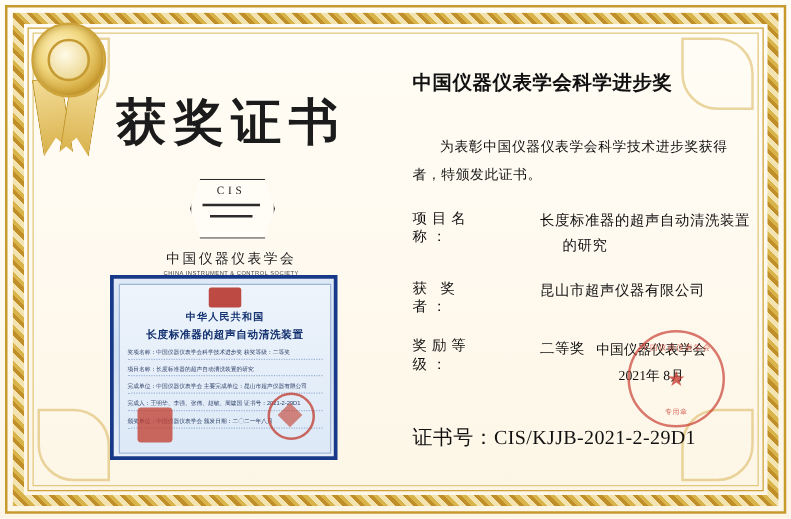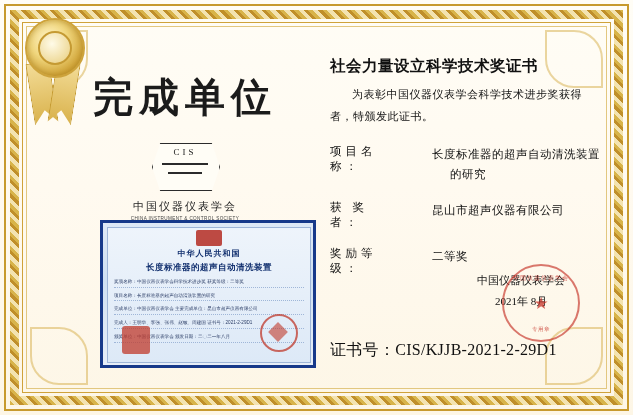--- a/index.html
+++ b/index.html
@@ -117,21 +117,21 @@
   .org-cn{
     text-align:center;font-size:11px;color:#222;letter-spacing:2px;
     font-family:"Liberation Serif", serif;
   }
   .org-en{
     text-align:center;font-size:4.6px;color:#444;letter-spacing:.4px;margin-top:2px;
   }
 
   
   .mini-cert{
-    position:absolute;left:40px;top:176px;width:216px;height:148px;
+    position:absolute;left:28px;top:176px;width:182px;height:148px;
     background:linear-gradient(180deg,#dfe9f6 0%,#cfe0f2 40%,#e7eef8 100%);
     border:3px solid #17398a;
     box-sizing:border-box;
     padding:4px;
   }
   .mini-cert .mc-inner{
     position:relative;width:100%;height:100%;
     border:1px solid #9fb6d8;
     background:linear-gradient(180deg,#eef4fb,#dde9f7);
     overflow:hidden;
@@ -169,22 +169,22 @@
   .right{
     position:absolute;left:330px;top:56px;width:272px;
     color:#111;
   }
   .r-title{
     font-family:"Liberation Serif", serif;
     font-weight:bold;font-size:15.5px;letter-spacing:.5px;color:#111;
     white-space:nowrap;
   }
   .r-para{
-    margin-top:7px;font-size:11px;line-height:2.0;color:#111;
-    font-family:Liberation Mono, monospace;
+    margin-top:30px;font-size:11px;line-height:2.0;color:#111;
+    font-family:Liberation Sans, sans-serif;
     letter-spacing:.5px;
   }
   .r-para .indent{display:block;text-indent:22px;}
   .row{
     display:flex;margin-top:16px;font-size:11.5px;
     font-family:"Liberation Serif", serif;color:#111;gap:28px;
   }
   .row .lbl{
     width:74px;flex:0 0 74px;letter-spacing:4px;
   }
@@ -234,21 +234,21 @@
   <div class="corner bl"></div>
   <div class="corner br"></div>
 
   <div class="rosette">
     <div class="tail l"></div>
     <div class="tail r"></div>
     <div class="disc"></div>
   </div>
 
   <div class="left">
-    <div class="title-cn">完成单位</div>
+    <div class="title-cn">获奖证书</div>
 
     <div class="cis-logo">
       <div class="hex"></div>
       <div class="cis-text">CIS</div>
       <div class="bar"></div>
       <div class="bar2"></div>
     </div>
     <div class="org-cn">中国仪器仪表学会</div>
     <div class="org-en">CHINA INSTRUMENT &amp; CONTROL SOCIETY</div>
 
@@ -262,21 +262,21 @@
         <div class="mc-line">完成单位：中国仪器仪表学会          主要完成单位：昆山市超声仪器有限公司</div>
         <div class="mc-line">完成人：王明华、李强、张伟、赵敏、周建国          证书号：2021-2-29D1</div>
         <div class="mc-line">颁奖单位：中国仪器仪表学会          颁发日期：二〇二一年八月</div>
         <div class="mc-red-seal"></div>
         <div class="mc-stamp"></div>
       </div>
     </div>
   </div>
 
   <div class="right">
-    <div class="r-title">社会力量设立科学技术奖证书</div>
+    <div class="r-title">中国仪器仪表学会科学进步奖</div>
 
     <div class="r-para">
       <span class="indent">为表彰中国仪器仪表学会科学技术进步奖获得者，特颁发此证书。</span>
     </div>
 
     <div class="row">
       <div class="lbl">项目名称：</div>
       <div class="val">
         <span>长度标准器的超声自动清洗装置</span>
         <span class="l2">的研究</span>

